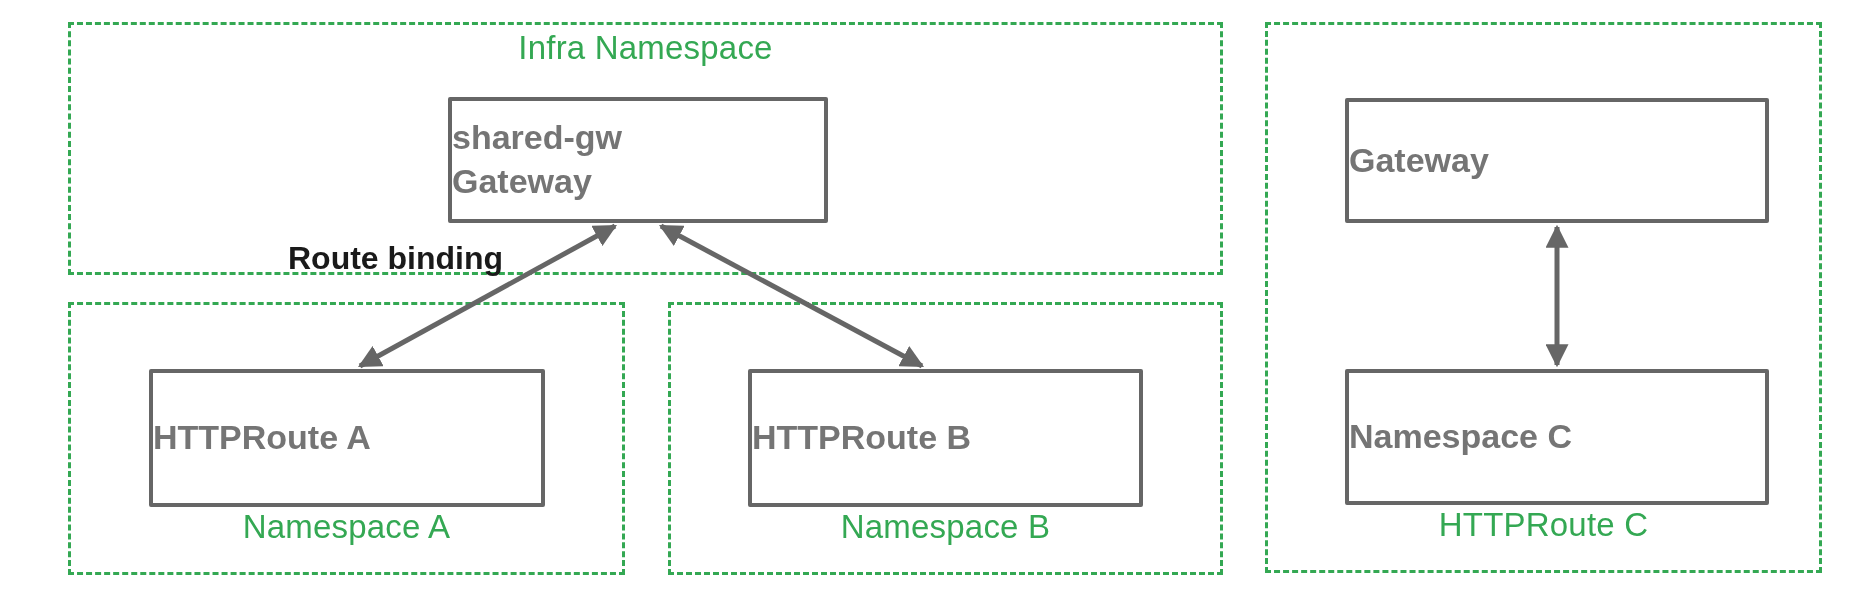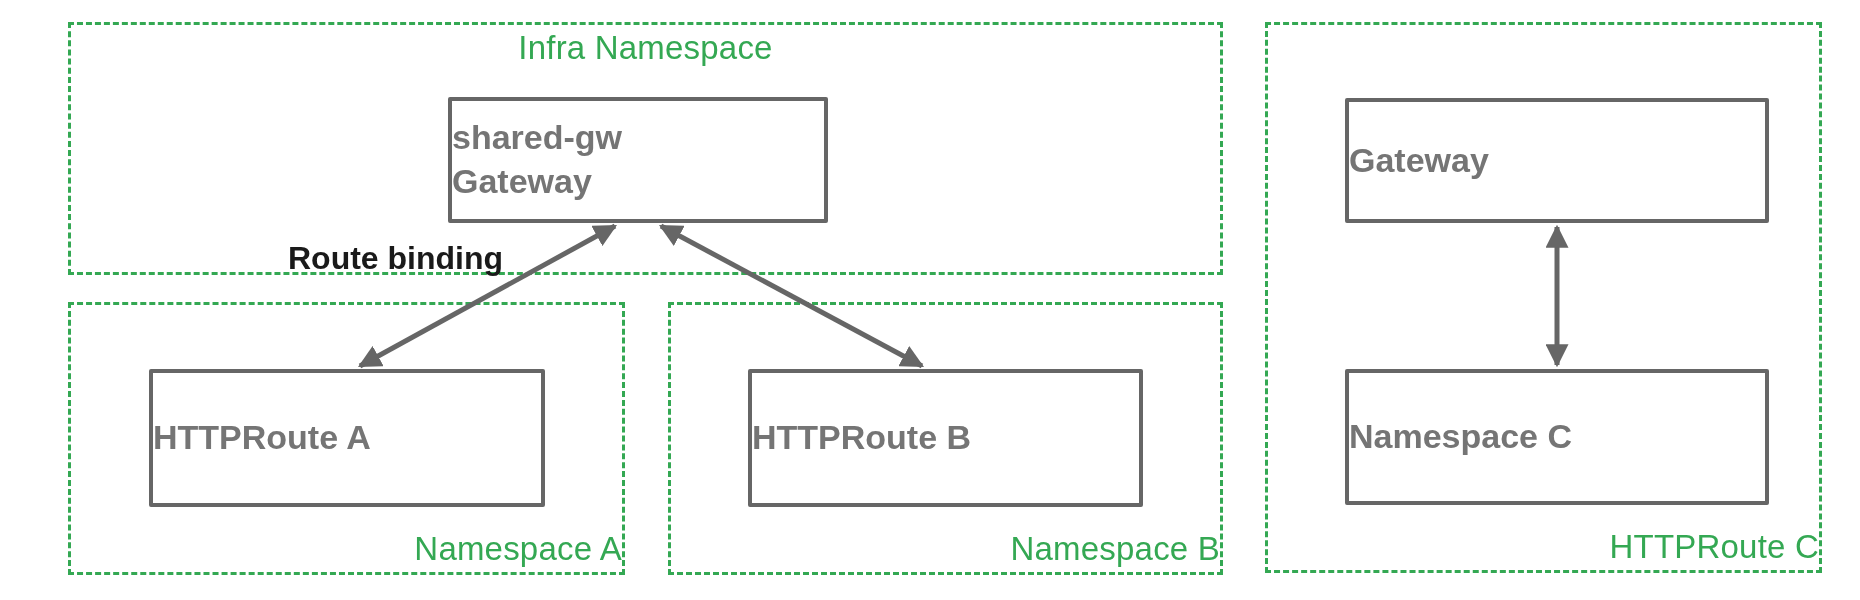--- a/index.html
+++ b/index.html
@@ -26,21 +26,21 @@
   .ns-label{
     position:absolute;
     left:0;right:0;
     text-align:center;
     color:var(--green);
     font-weight:400;
     font-size:33px;
     letter-spacing:0.2px;
   }
   .ns-label.top{top:4px;}
-  .ns-label.bottom{bottom:4px;text-align:right;}
+  .ns-label.bottom{bottom:26px;}
   .node{
     position:absolute;
     border:4px solid var(--gray-border);
     border-radius:2px;
     background:#ffffff;
     box-sizing:border-box;
     display:flex;
     flex-direction:column;
     align-items:flex-start;
     justify-content:center;

